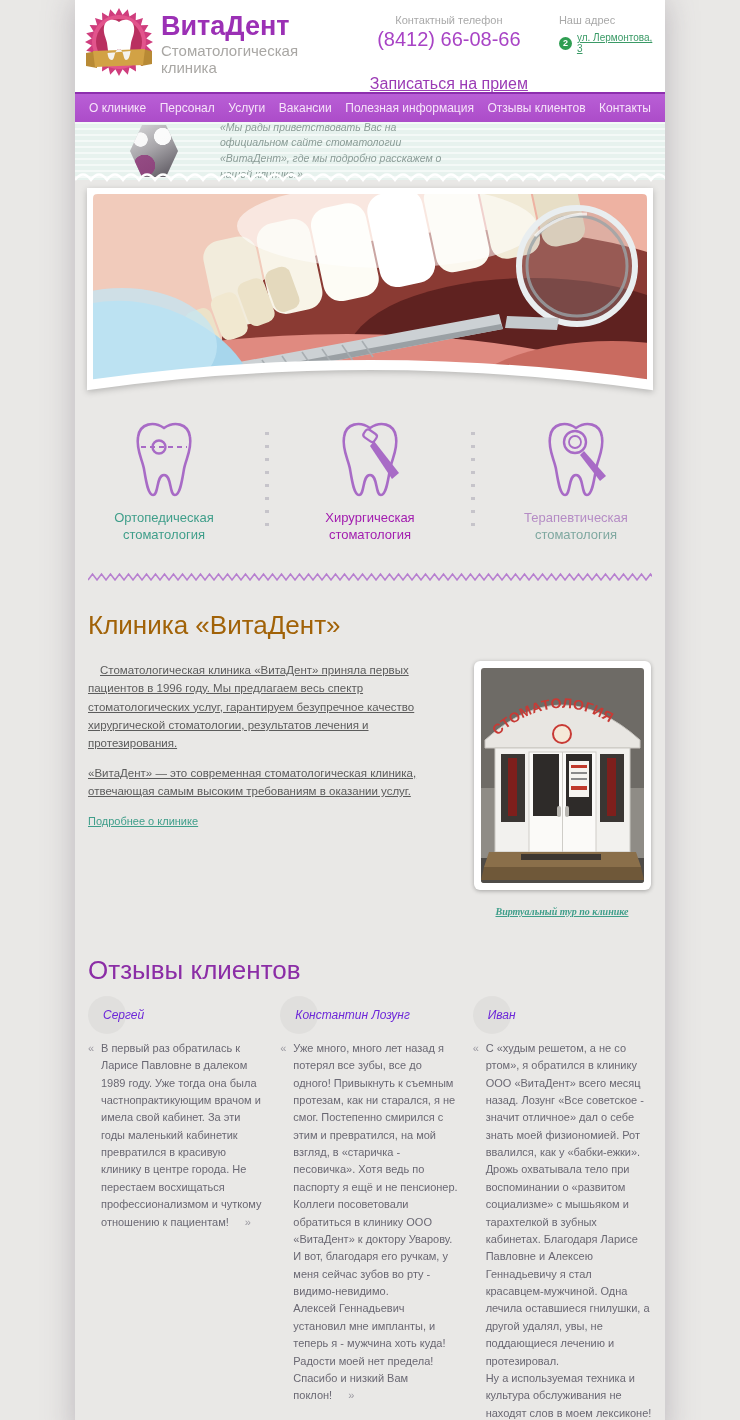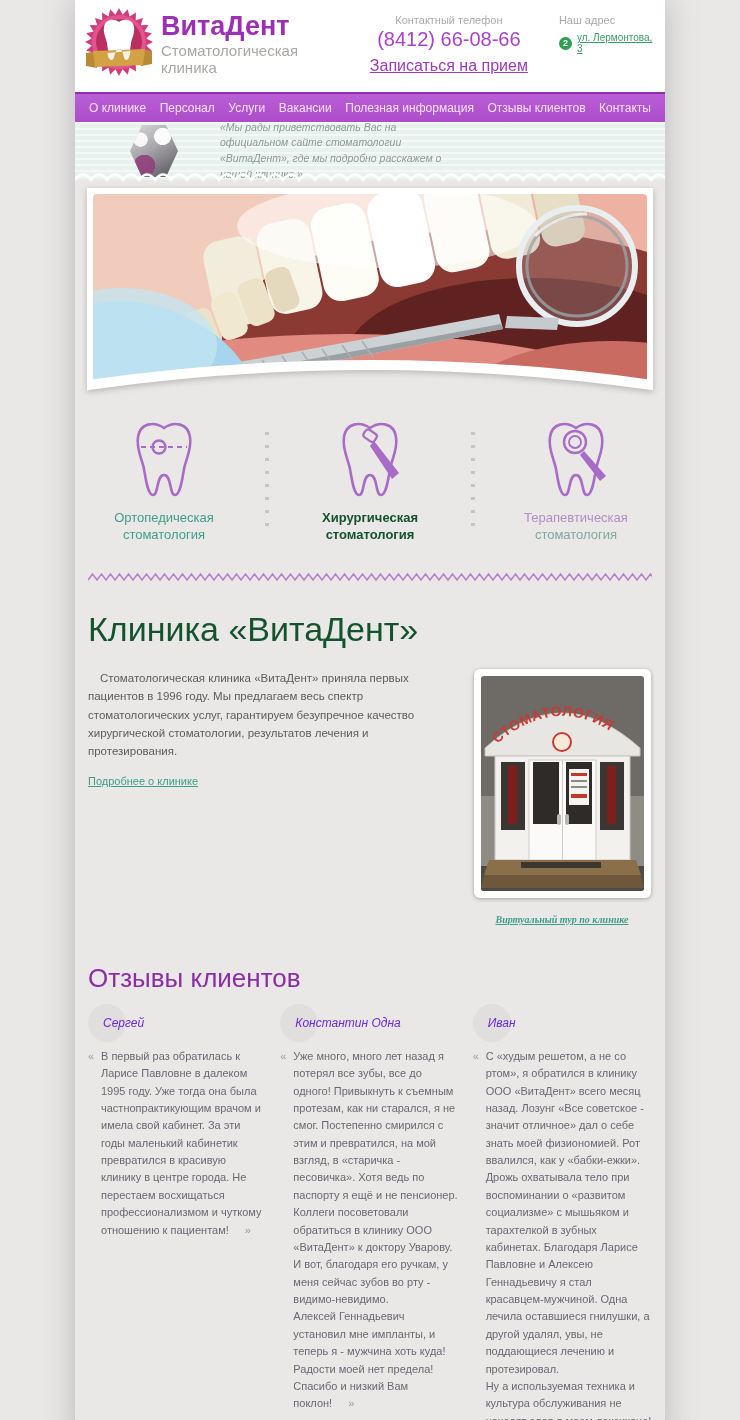--- a/index.html
+++ b/index.html
@@ -13,21 +13,21 @@
   
   .header { background:#fff; height:92px; display:flex; align-items:flex-start; padding:8px 10px 8px 10px; }
   .logo { display:flex; align-items:center; }
   .logo-badge { width:68px; height:72px; flex:none; }
   .logo-txt { margin-left:8px; }
   .logo-title { font-size:27px; font-weight:bold; color:#9b30b5; line-height:1.05; }
   .logo-sub { font-size:15px; color:#a9a7a4; margin-top:2px; }
   .contact { margin-left:22px; text-align:center; padding-top:6px; width:178px; }
   .lbl { font-size:11px; color:#a9a9a9; }
   .phone { font-size:20px; color:#a843c5; margin-top:2px; white-space:nowrap; }
-  .appoint { display:inline-block; margin-top:6px; font-size:16px; color:#9b3bb5; text-decoration:underline; }
+  .appoint { display:inline-block; margin-top:24px; font-size:16px; color:#9b3bb5; text-decoration:underline; }
   .addr { margin-left:26px; padding-top:6px; }
   .addr-row { margin-top:6px; display:flex; align-items:center; }
   .map-dot { width:13px; height:13px; border-radius:50%; background:#2f9e52; color:#fff; font-size:9px;
              line-height:13px; text-align:center; margin-right:5px; flex:none; font-weight:bold; }
   .addr-link { font-size:10px; color:#3a9a66; text-decoration:underline; }
 
   
   .nav { height:30px; border-top:2px solid #8d2fae; background:linear-gradient(#b95fd6,#ac4cc9);
          display:flex; justify-content:space-between; align-items:center; padding:0 14px; }
   .nav a { color:#f6e4fa; font-size:12px; text-decoration:none; white-space:nowrap; }
@@ -48,31 +48,31 @@
   .banner-wave { position:absolute; left:0; bottom:-2px; display:block; }
 
   
   .hero-svg { display:block; margin:8px auto 0; filter:drop-shadow(0 2px 3px rgba(0,0,0,.22)); }
 
   
   .services { display:flex; justify-content:center; align-items:flex-start; margin-top:18px;gap:7px; }
   .service { width:178px; text-align:center; }
   .service svg { display:block; margin:0 auto; }
   .service-label { margin-top:10px; font-size:13px; line-height:1.3; text-decoration:none; display:inline-block; }
-  .svc-teal { color:#3f9e8a; } .svc-purple { color:#14532d;font-weight:bold; }
+  .svc-teal { color:#3f9e8a; } .svc-purple { color:#a21caf; }
   .svc-lav { color:#b58cc5; } .svc-mut { color:#7fa8a0; }
   .vsep { width:4px; height:98px; margin:12px 5px 0;
           background:repeating-linear-gradient(180deg,#c6c4ca 0 3px,transparent 3px 13px); }
 
   .zigzag { display:block; margin:28px 13px 0; }
 
   
-  .h1 { margin:28px 13px 20px; font-size:34px; font-weight:normal; color:#14532d; }
+  .h1 { margin:28px 13px 20px; font-size:26px; font-weight:normal; color:#a16207; }
   .about { display:flex; margin:0 13px; }
-  .about-left { flex:1; padding-right:12px; font-size:11.5px; line-height:1.6; color:#5c5c5c; }
+  .about-left { flex:1; padding-right:12px; font-size:11.5px; line-height:1.6; color:#5c5c5c;text-decoration:underline; }
   .about-left p { margin-bottom:11px; }
   .about-left p.indent { text-indent:12px; }
   .more-link { font-size:11px; color:#3f9e8a; text-decoration:underline; }
   .about-right { width:180px; flex:none; text-align:center; }
   .photo-card { background:#fff; border-radius:6px; padding:7px; box-shadow:0 1px 4px rgba(0,0,0,.3); display:inline-block; }
   .photo-card svg { display:block; border-radius:3px; }
   .tour-caption { display:inline-block; margin-top:12px; font-family:"Liberation Serif", serif; font-style:italic;
                   font-weight:bold; font-size:10px; color:#3f9e8a; text-decoration:underline; }
 
   
@@ -234,20 +234,21 @@
   </div>
 
   <svg class="zigzag" width="564" height="10" viewBox="0 0 564 10">
     <path id="zigzagPath" fill="none" stroke="#b77fd0" stroke-width="1.6" d="M0,8 L4.5,2 L9,8 L13.5,2 L18,8 L22.5,2 L27,8 L31.5,2 L36,8 L40.5,2 L45,8 L49.5,2 L54,8 L58.5,2 L63,8 L67.5,2 L72,8 L76.5,2 L81,8 L85.5,2 L90,8 L94.5,2 L99,8 L103.5,2 L108,8 L112.5,2 L117,8 L121.5,2 L126,8 L130.5,2 L135,8 L139.5,2 L144,8 L148.5,2 L153,8 L157.5,2 L162,8 L166.5,2 L171,8 L175.5,2 L180,8 L184.5,2 L189,8 L193.5,2 L198,8 L202.5,2 L207,8 L211.5,2 L216,8 L220.5,2 L225,8 L229.5,2 L234,8 L238.5,2 L243,8 L247.5,2 L252,8 L256.5,2 L261,8 L265.5,2 L270,8 L274.5,2 L279,8 L283.5,2 L288,8 L292.5,2 L297,8 L301.5,2 L306,8 L310.5,2 L315,8 L319.5,2 L324,8 L328.5,2 L333,8 L337.5,2 L342,8 L346.5,2 L351,8 L355.5,2 L360,8 L364.5,2 L369,8 L373.5,2 L378,8 L382.5,2 L387,8 L391.5,2 L396,8 L400.5,2 L405,8 L409.5,2 L414,8 L418.5,2 L423,8 L427.5,2 L432,8 L436.5,2 L441,8 L445.5,2 L450,8 L454.5,2 L459,8 L463.5,2 L468,8 L472.5,2 L477,8 L481.5,2 L486,8 L490.5,2 L495,8 L499.5,2 L504,8 L508.5,2 L513,8 L517.5,2 L522,8 L526.5,2 L531,8 L535.5,2 L540,8 L544.5,2 L549,8 L553.5,2 L558,8 L562.5,2 L567,8"></path>
   </svg>
 
   <h1 class="h1">Клиника «ВитаДент»</h1>
   <div class="about">
     <div class="about-left">
       <p class="indent">Стоматологическая клиника «ВитаДент» приняла первых пациентов в 1996 году. Мы предлагаем весь спектр стоматологических услуг, гарантируем безупречное качество хирургической стоматологии, результатов лечения и протезирования.</p>
+      <p>«ВитаДент» — это современная стоматологическая клиника, отвечающая самым высоким требованиям в оказании услуг.</p>
       <a class="more-link">Подробнее о клинике</a>
     </div>
     <div class="about-right">
       <div class="photo-card">
         <svg width="163" height="215" viewBox="0 0 163 215">
           <rect width="163" height="215" fill="#6e6b66"></rect>
           <rect y="120" width="163" height="70" fill="#8f8c86"></rect>
           <rect y="190" width="163" height="25" fill="#4e4b47"></rect>
           <path d="M4,72 Q81,2 159,72 L159,80 L4,80 Z" fill="#e8e6e2" stroke="#c5c2bd"></path>
           <defs>
@@ -283,27 +284,27 @@
   </div>
 
   <h2 class="h2">Отзывы клиентов</h2>
   <div class="reviews">
     <div class="review">
       <div class="rev-head">
         <div class="avatar"></div>
         <div class="rev-name">Сергей</div>
       </div>
       <div class="rev-text">
-        <span class="q-open">«</span><span class="rev-body">В первый раз обратилась к Ларисе Павловне в далеком 1995 году. Уже тогда она была частнопрактикующим врачом и имела свой кабинет. За эти годы маленький кабинетик превратился в красивую клинику в центре города. Не перестаем восхищаться профессионализмом и чуткому отношению к пациентам!</span><span class="q-close">»</span>
+        <span class="q-open">«</span><span class="rev-body">В первый раз обратилась к Ларисе Павловне в далеком 1989 году. Уже тогда она была частнопрактикующим врачом и имела свой кабинет. За эти годы маленький кабинетик превратился в красивую клинику в центре города. Не перестаем восхищаться профессионализмом и чуткому отношению к пациентам!</span><span class="q-close">»</span>
       </div>
     </div>
     <div class="review">
       <div class="rev-head">
         <div class="avatar"></div>
-        <div class="rev-name">Константин Одна</div>
+        <div class="rev-name">Константин Лозунг</div>
       </div>
       <div class="rev-text">
         <span class="q-open">«</span><span class="rev-body">Уже много, много лет назад я потерял все зубы, все до одного! Привыкнуть к съемным протезам, как ни старался, я не смог. Постепенно смирился с этим и превратился, на мой взгляд, в «старичка - песовичка». Хотя ведь по паспорту я ещё и не пенсионер. Коллеги посоветовали обратиться в клинику ООО «ВитаДент» к доктору Уварову. И вот, благодаря его ручкам, у меня сейчас зубов во рту - видимо-невидимо.
 Алексей Геннадьевич установил мне импланты, и теперь я - мужчина хоть куда! Радости моей нет предела! Спасибо и низкий Вам поклон!</span><span class="q-close">»</span>
       </div>
     </div>
     <div class="review">
       <div class="rev-head">
         <div class="avatar"></div>
         <div class="rev-name">Иван</div>

